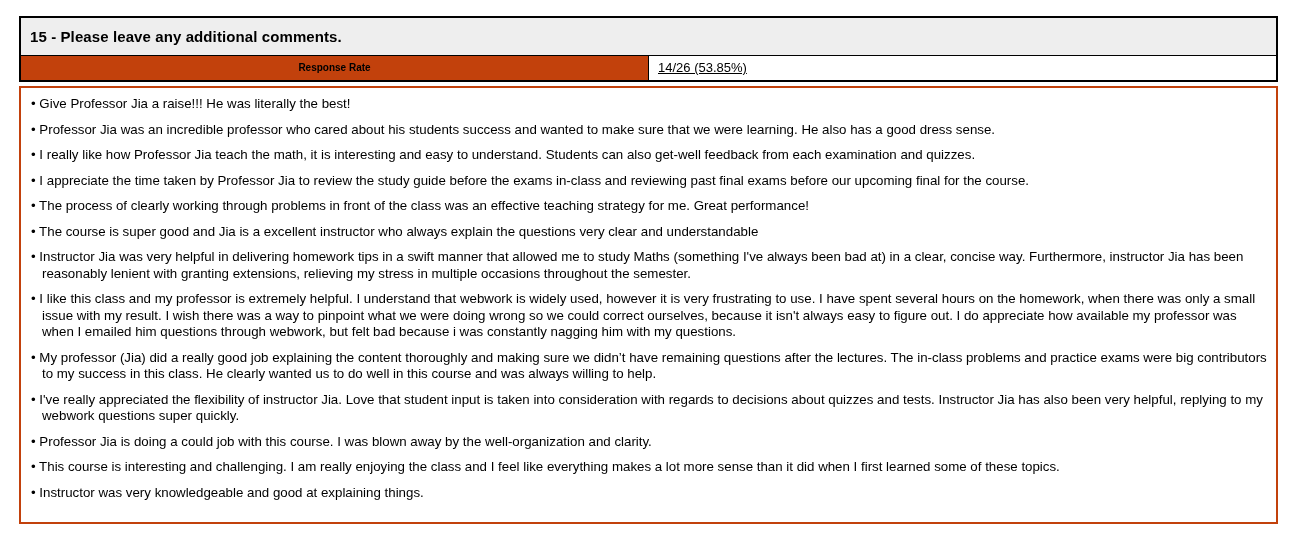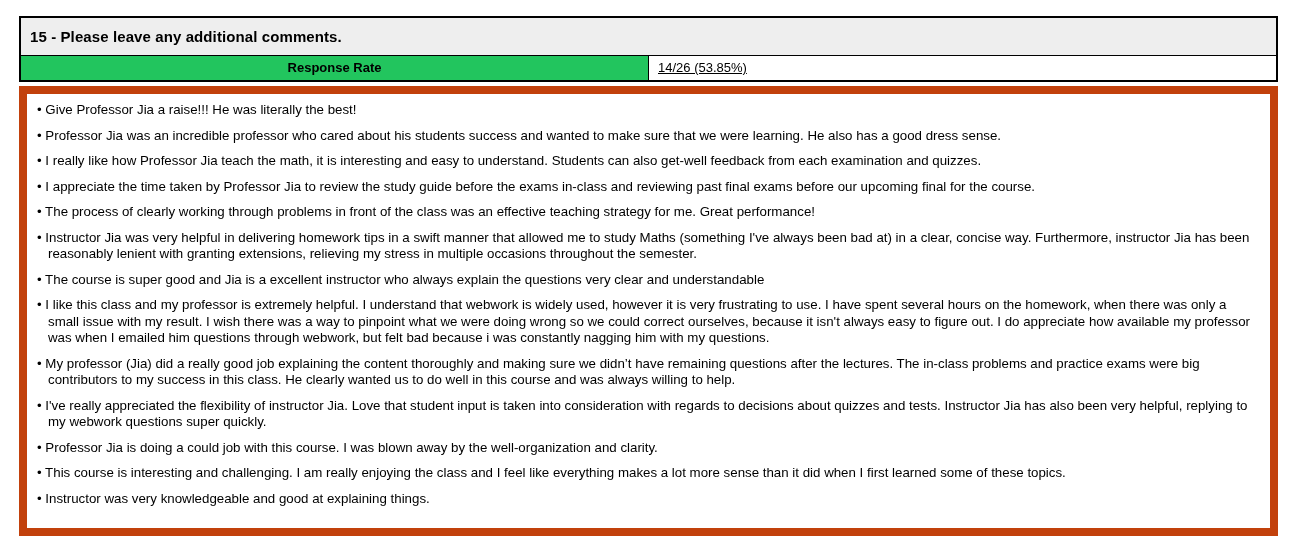--- a/index.html
+++ b/index.html
@@ -39,37 +39,37 @@
   }
   .question-cell {
     background: #eeeeee;
     font-size: 15px;
     font-weight: bold;
     letter-spacing: 0.1px;
     padding: 6px 9px 7px 9px !important;
     height: 24px;
   }
   .rr-label-cell {
-    background: #22c55e;
+    background: #c2410c;
     width: 292px;
     text-align: center;
-    font-size: 13px;
+    font-size: 10px;
     font-weight: bold;
     padding: 4px 6px 5px 6px !important;
   }
   .rr-value-cell {
     background: #ffffff;
     font-size: 13px;
     padding: 4px 6px 5px 9px !important;
     text-decoration: underline;
   }
   
   .comments-box {
     margin-top: 4px;
-    border: 8px solid #c2410c;
+    border: 2px solid #c2410c;
     background: #ffffff;
     box-sizing: border-box;
     padding: 8px 9px 8px 10px;
     overflow: hidden;
   }
   .comment {
     font-size: 13.3px;
     line-height: 16.5px;
     margin: 0 0 9px 0;
     padding-left: 11px;
@@ -100,22 +100,22 @@
         </tr>
       </tbody>
     </table>
 
     <div class="comments-box" id="comments-box">
         <p class="comment"><span class="bullet">• </span><span>Give Professor Jia a raise!!! He was literally the best!</span></p>
         <p class="comment"><span class="bullet">• </span><span>Professor Jia was an incredible professor who cared about his students success and wanted to make sure that we were learning. He also has a good dress sense.</span></p>
         <p class="comment"><span class="bullet">• </span><span>I really like how Professor Jia teach the math, it is interesting and easy to understand. Students can also get-well feedback from each examination and quizzes.</span></p>
         <p class="comment"><span class="bullet">• </span><span>I appreciate the time taken by Professor Jia to review the study guide before the exams in-class and reviewing past final exams before our upcoming final for the course.</span></p>
         <p class="comment"><span class="bullet">• </span><span>The process of clearly working through problems in front of the class was an effective teaching strategy for me. Great performance!</span></p>
+        <p class="comment"><span class="bullet">• </span><span>The course is super good and Jia is a excellent instructor who always explain the questions very clear and understandable</span></p>
         <p class="comment"><span class="bullet">• </span><span>Instructor Jia was very helpful in delivering homework tips in a swift manner that allowed me to study Maths (something I've always been bad at) in a clear, concise way. Furthermore, instructor Jia has been reasonably lenient with granting extensions, relieving my stress in multiple occasions throughout the semester.</span></p>
-        <p class="comment"><span class="bullet">• </span><span>The course is super good and Jia is a excellent instructor who always explain the questions very clear and understandable</span></p>
         <p class="comment"><span class="bullet">• </span><span>I like this class and my professor is extremely helpful. I understand that webwork is widely used, however it is very frustrating to use. I have spent several hours on the homework, when there was only a small issue with my result. I wish there was a way to pinpoint what we were doing wrong so we could correct ourselves, because it isn't always easy to figure out. I do appreciate how available my professor was when I emailed him questions through webwork, but felt bad because i was constantly nagging him with my questions.</span></p>
         <p class="comment"><span class="bullet">• </span><span>My professor (Jia) did a really good job explaining the content thoroughly and making sure we didn’t have remaining questions after the lectures. The in-class problems and practice exams were big contributors to my success in this class. He clearly wanted us to do well in this course and was always willing to help.</span></p>
         <p class="comment"><span class="bullet">• </span><span>I've really appreciated the flexibility of instructor Jia. Love that student input is taken into consideration with regards to decisions about quizzes and tests. Instructor Jia has also been very helpful, replying to my webwork questions super quickly.</span></p>
         <p class="comment"><span class="bullet">• </span><span>Professor Jia is doing a could job with this course. I was blown away by the well-organization and clarity.</span></p>
         <p class="comment"><span class="bullet">• </span><span>This course is interesting and challenging. I am really enjoying the class and I feel like everything makes a lot more sense than it did when I first learned some of these topics.</span></p>
         <p class="comment"><span class="bullet">• </span><span>Instructor was very knowledgeable and good at explaining things.</span></p>
       </div>
 
   </div>
 </div>

